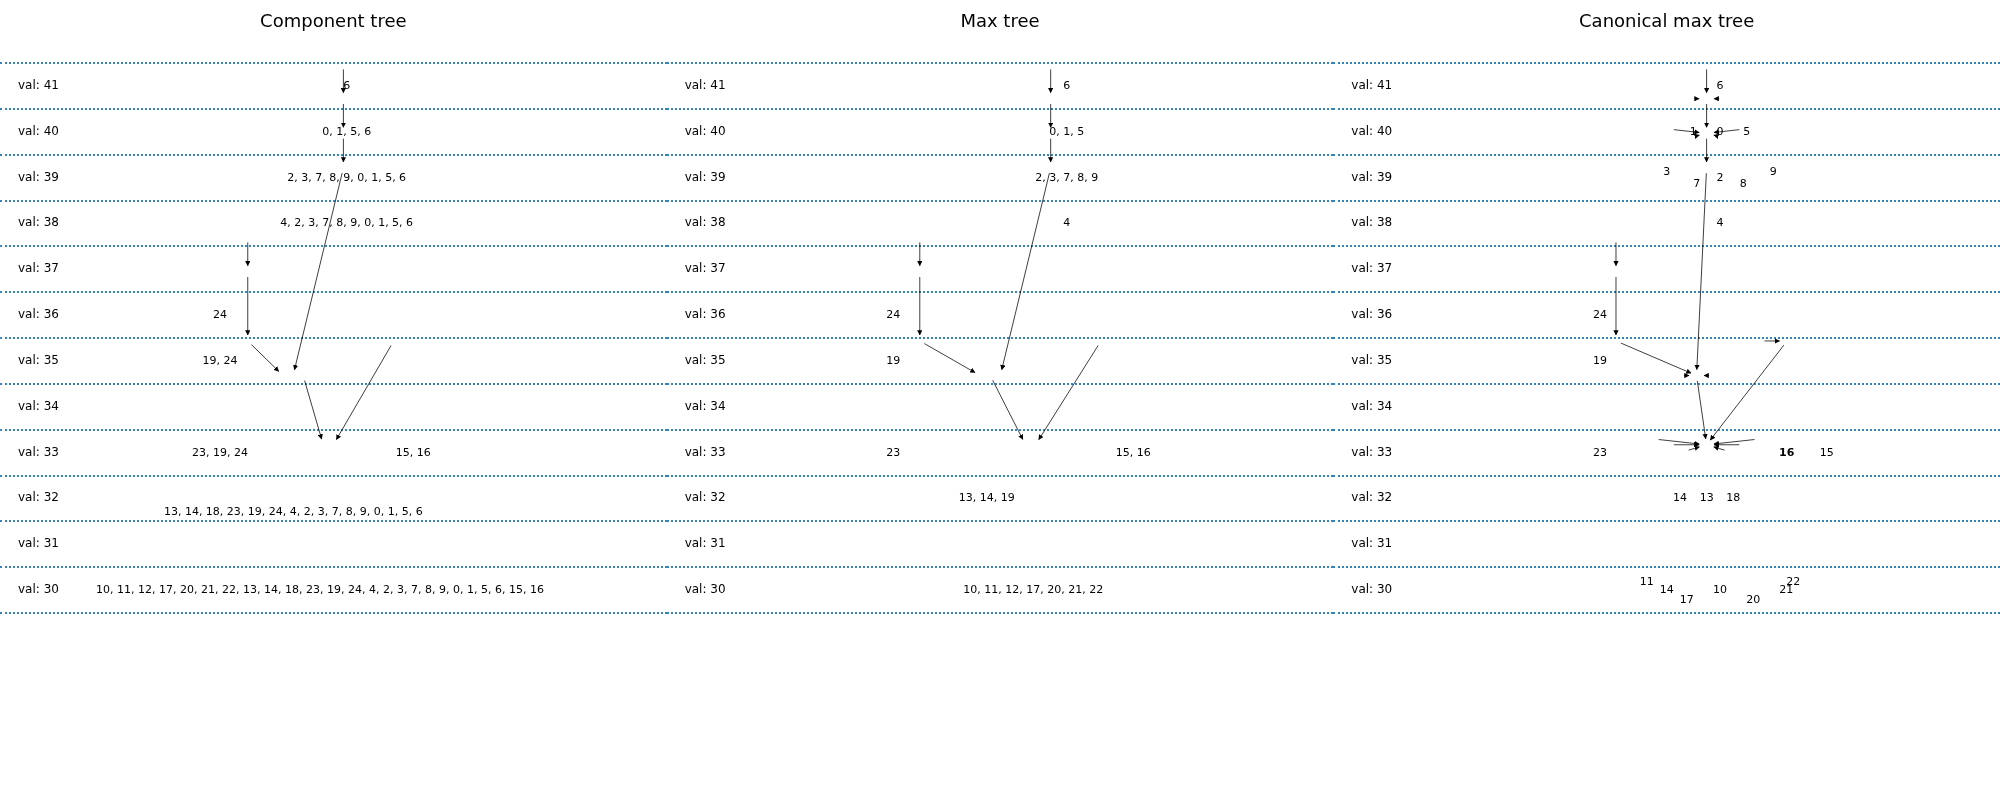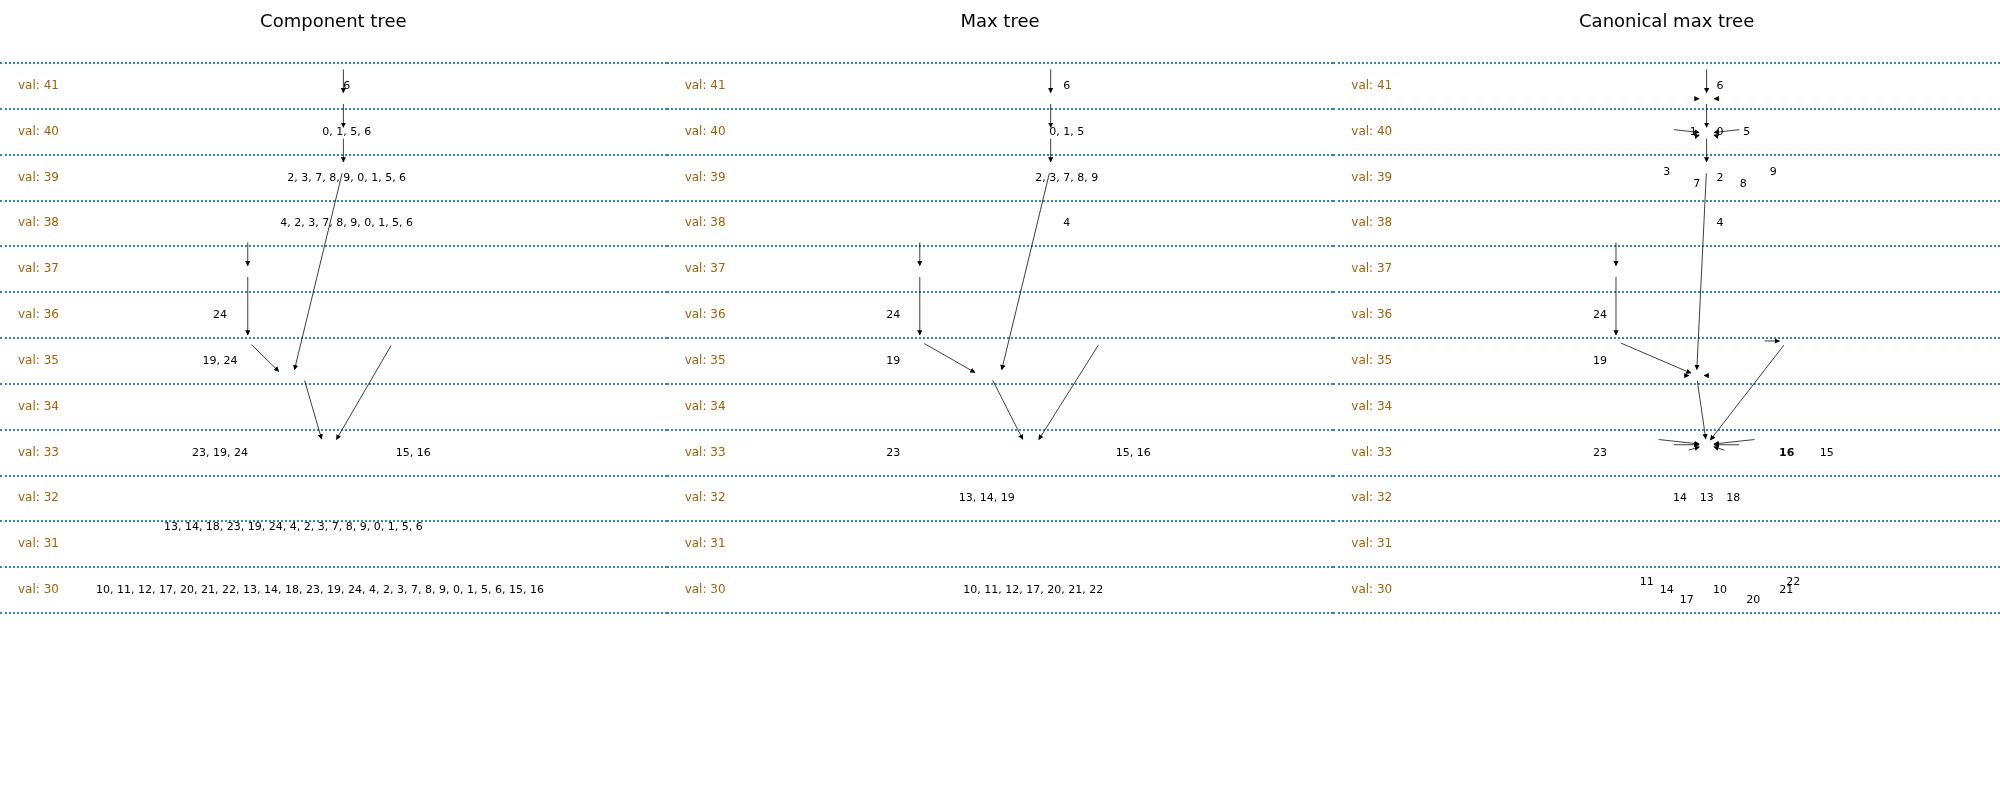--- a/index.html
+++ b/index.html
@@ -32,21 +32,21 @@
     position: absolute;
     left: 0;
     right: 0;
     border-top: 2px dotted #1f77b4;
     opacity: 0.9;
   }
   .level-label {
     position: absolute;
     left: 18px;
     font-size: 12px;
-    color: #a16207;
+    color: #000000;
     transform: translateY(-50%);
   }
   .node {
     position: absolute;
     font-size: 11px;
     white-space: nowrap;
     transform: translate(-50%, -50%);
   }
   .edges {
     position: absolute;
@@ -104,21 +104,21 @@
         <line x1="409.81307828520784" y1="457.63377169729904" x2="337.3564819597624" y2="582.1685466316584" stroke="#000" stroke-width="1" marker-end="url(#arrow-0)"></line>
       </svg>
       <div class="node" style="left: 346.667px; top: 84.9167px;">6</div>
       <div class="node" style="left: 346.667px; top: 130.75px;">0, 1, 5, 6</div>
       <div class="node" style="left: 346.667px; top: 176.583px;">2, 3, 7, 8, 9, 0, 1, 5, 6</div>
       <div class="node" style="left: 346.667px; top: 222.417px;">4, 2, 3, 7, 8, 9, 0, 1, 5, 6</div>
       <div class="node" style="left: 220px; top: 314.083px;">24</div>
       <div class="node" style="left: 220px; top: 359.917px;">19, 24</div>
       <div class="node" style="left: 220px; top: 451.583px;">23, 19, 24</div>
       <div class="node" style="left: 413.333px; top: 451.583px;">15, 16</div>
-      <div class="node" style="left: 293.333px; top: 526px;">13, 14, 18, 23, 19, 24, 4, 2, 3, 7, 8, 9, 0, 1, 5, 6</div>
+      <div class="node" style="left: 293.333px; top: 511px;">13, 14, 18, 23, 19, 24, 4, 2, 3, 7, 8, 9, 0, 1, 5, 6</div>
       <div class="node" style="left: 320px; top: 589.083px;">10, 11, 12, 17, 20, 21, 22, 13, 14, 18, 23, 19, 24, 4, 2, 3, 7, 8, 9, 0, 1, 5, 6, 15, 16</div>
     </div>
     <div class="panel" style="left: 666.667px; width: 666.667px;">
       <div class="panel-title">Max tree</div>
       <div class="gridline" style="top: 62px;"></div>
       <div class="gridline" style="top: 107.833px;"></div>
       <div class="gridline" style="top: 153.667px;"></div>
       <div class="gridline" style="top: 199.5px;"></div>
       <div class="gridline" style="top: 245.333px;"></div>
       <div class="gridline" style="top: 291.167px;"></div>

